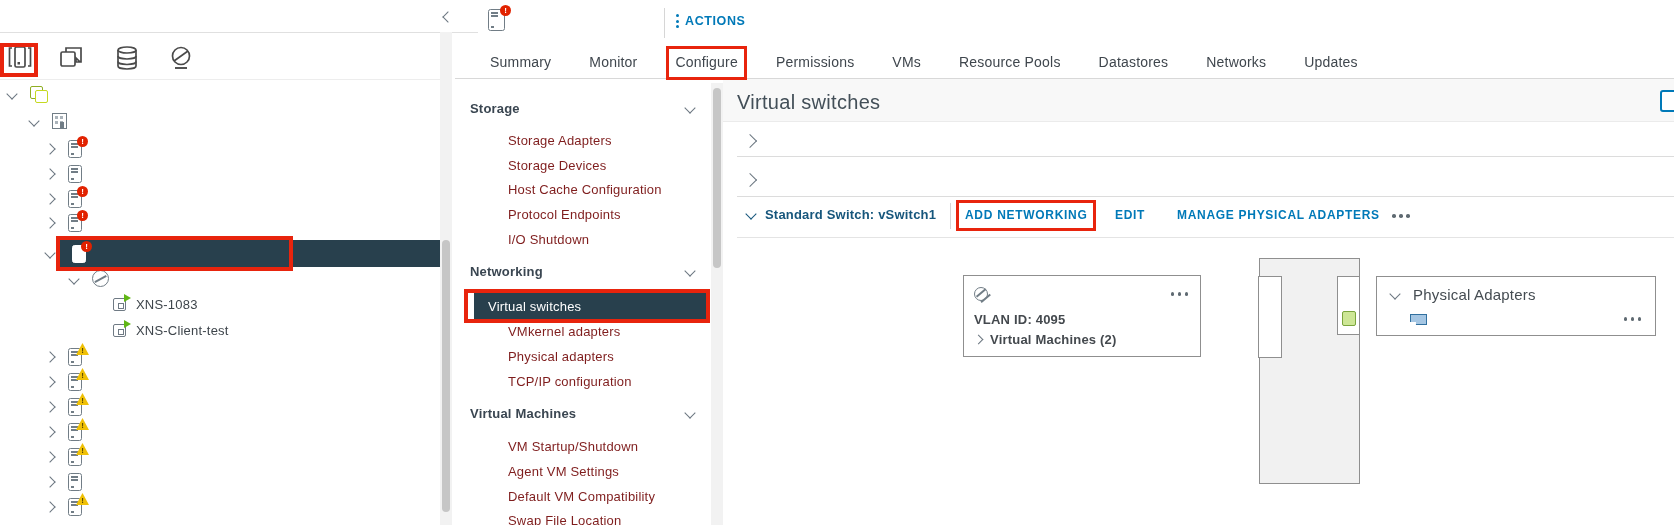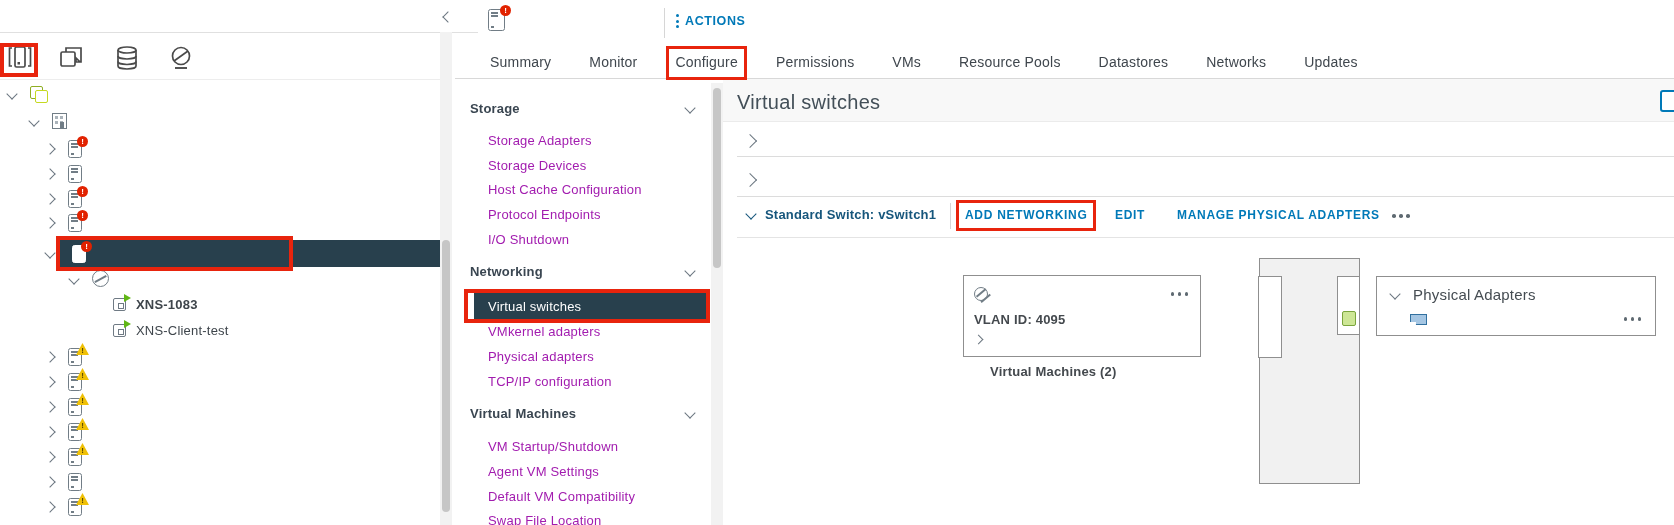--- a/index.html
+++ b/index.html
@@ -89,21 +89,21 @@
   .tlabel { margin-left:10px; letter-spacing:.2px; }
   .sel-row { position:absolute; left:59px; top:240px; width:381px; height:27px;
     background:#28404d; display:flex; align-items:center; }
   .sel-row .ico-host { border-color:#fff; margin-left:13px; }
   .sel-row .ico-host::before { background:#fff; box-shadow:0 3px 0 #fff; }
   .sel-row .ico-host::after { background:#fff; }
 
   
   .nav-hdr { position:absolute; left:470px; font-size:13px; font-weight:700; color:#3a4651;
     letter-spacing:.2px; }
-  .nav-item { position:absolute; left:488px; font-size:13px; color:#a21caf; letter-spacing:.2px;
+  .nav-item { position:absolute; left:508px; font-size:13px; color:#7f1d1d; letter-spacing:.2px;
     cursor:default; }
   .nav-chev { position:absolute; left:686px; }
   .nav-sel { position:absolute; left:474px; top:293px; width:232px; height:26px;
     background:#28404d; display:flex; align-items:center; }
   .nav-sel span { margin-left:14px; font-size:13px; color:#fff; letter-spacing:.2px; }
 
   
   .tabs { position:absolute; left:488px; top:46px; height:32px; display:flex; gap:34px;
     align-items:center; font-size:14px; color:#3f464d; letter-spacing:.2px; }
   .tab { position:relative; padding:2px 2px; }
@@ -201,21 +201,21 @@
       </span>
     <div class="annot" style="left:-3px;top:-4px;width:237px;height:35px;"></div>
   </div>
 
   <div class="trow" style="left:70px;top:270px;">
     <span class="chev down"></span>
     <span class="gap"></span>
     <span class="ico-rp"></span>
   </div>
 
-  <div class="trow" style="left:113px;top:297px;font-weight:bold;">
+  <div class="trow" style="left:113px;top:297px;">
     <span class="ico-vm"></span>
     <span class="tlabel">XNS-1083</span>
   </div>
   <div class="trow" style="left:113px;top:323px;">
     <span class="ico-vm"></span>
     <span class="tlabel">XNS-Client-test</span>
   </div>
 
   <div class="trow" style="left:46px;top:348px;">
     <span class="chev right"></span>
@@ -366,21 +366,21 @@
 
 <div class="box" style="left:963px;top:275px;width:238px;height:82px;font-weight:bold;">
   <span class="ico-globe abs" style="left:10px;top:11px;"></span>
   <span class="dots" style="right:12px;top:16px;">
       <i></i>
       <i></i>
       <i></i>
     </span>
   <span class="pg-text" style="left:10px;top:36px;">VLAN ID: 4095</span>
   <span class="chev right abs" style="left:11px;top:60px;width:7px;height:7px;"></span>
-  <span class="pg-text" style="left:26px;top:56px;margin-top:32px;">Virtual Machines (2)</span>
+  <span class="pg-text" style="left:26px;top:56px;">Virtual Machines (2)</span>
 </div>
 
 <div class="abs" style="left:1259px;top:258px;width:101px;height:226px;background:#f1f1f1;border:1px solid #8f8f8f;"></div>
 <div class="box" style="left:1258px;top:276px;width:24px;height:82px;"></div>
 <div class="box" style="left:1337px;top:276px;width:23px;height:59px;"></div>
 <span class="port-green" style="left:1342px;top:311px;"></span>
 
 <div class="box" style="left:1376px;top:276px;width:280px;height:60px;">
   <span class="chev down abs" style="left:14px;top:13px;"></span>
   <span class="abs" style="left:36px;top:9px;font-size:15px;color:#454c52;letter-spacing:.2px;">Physical Adapters</span>

